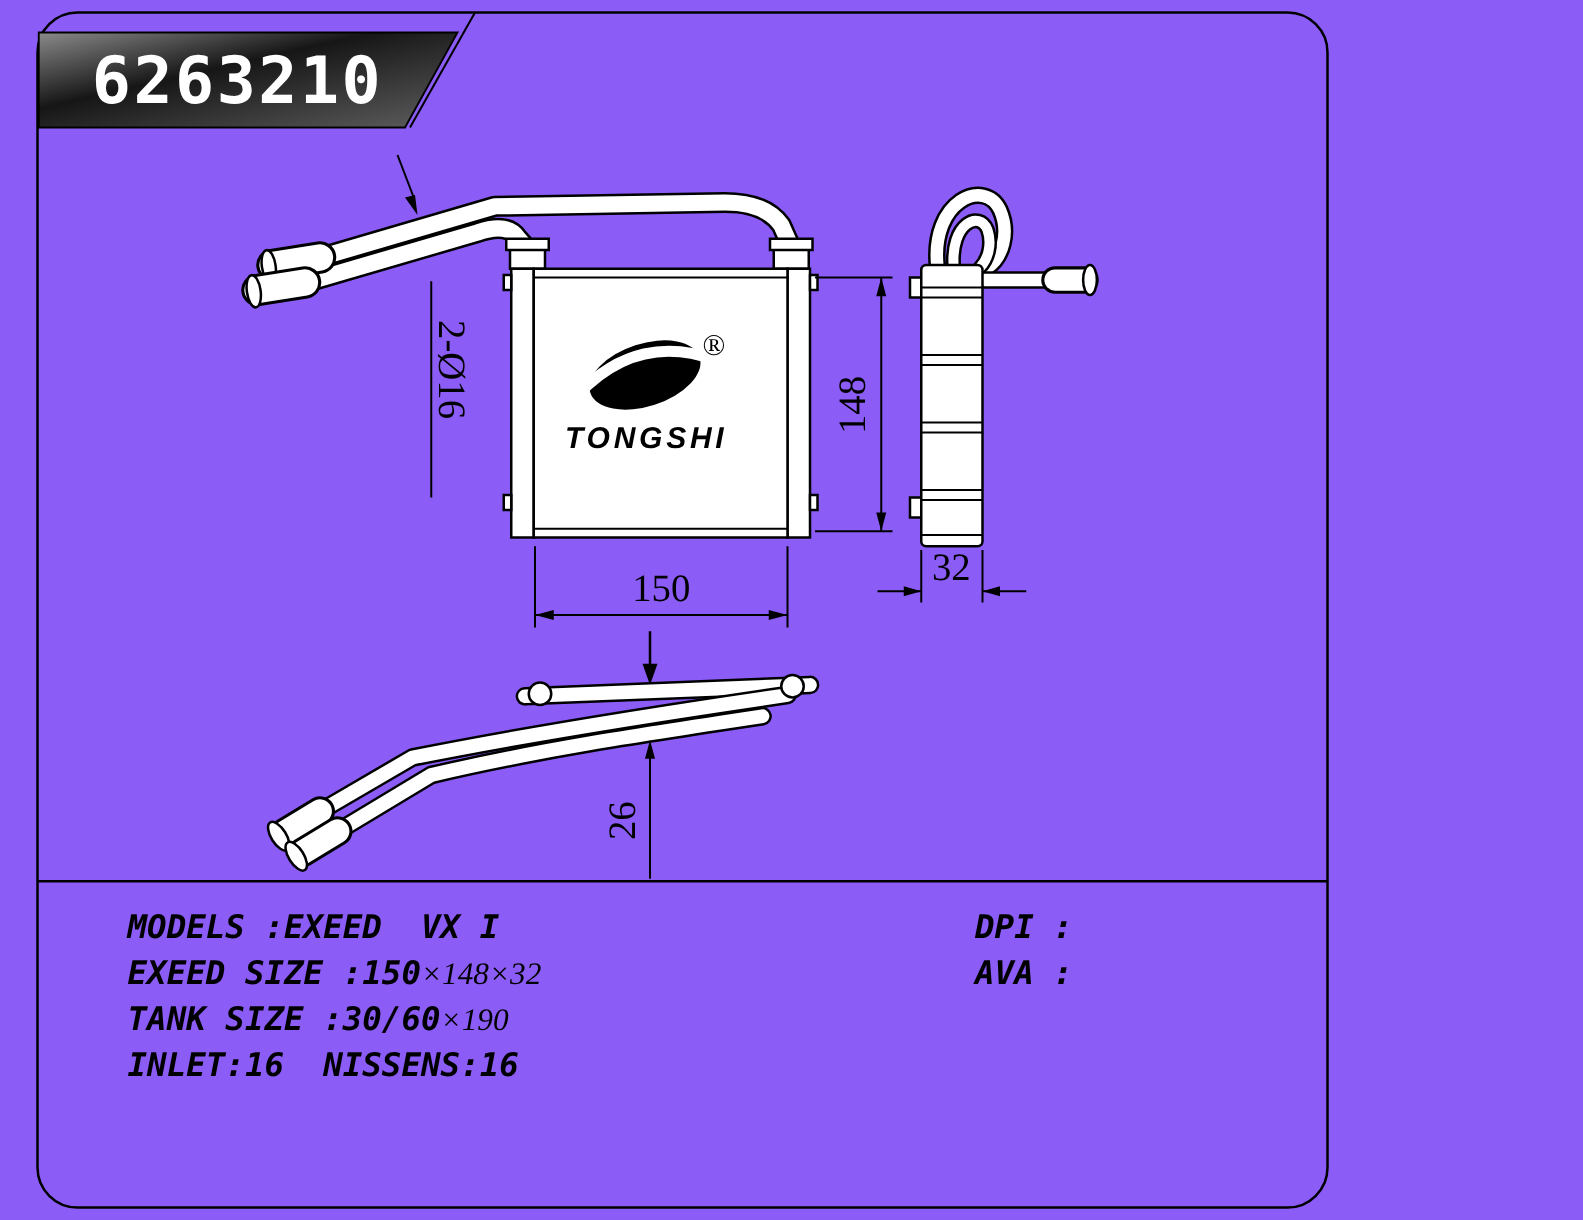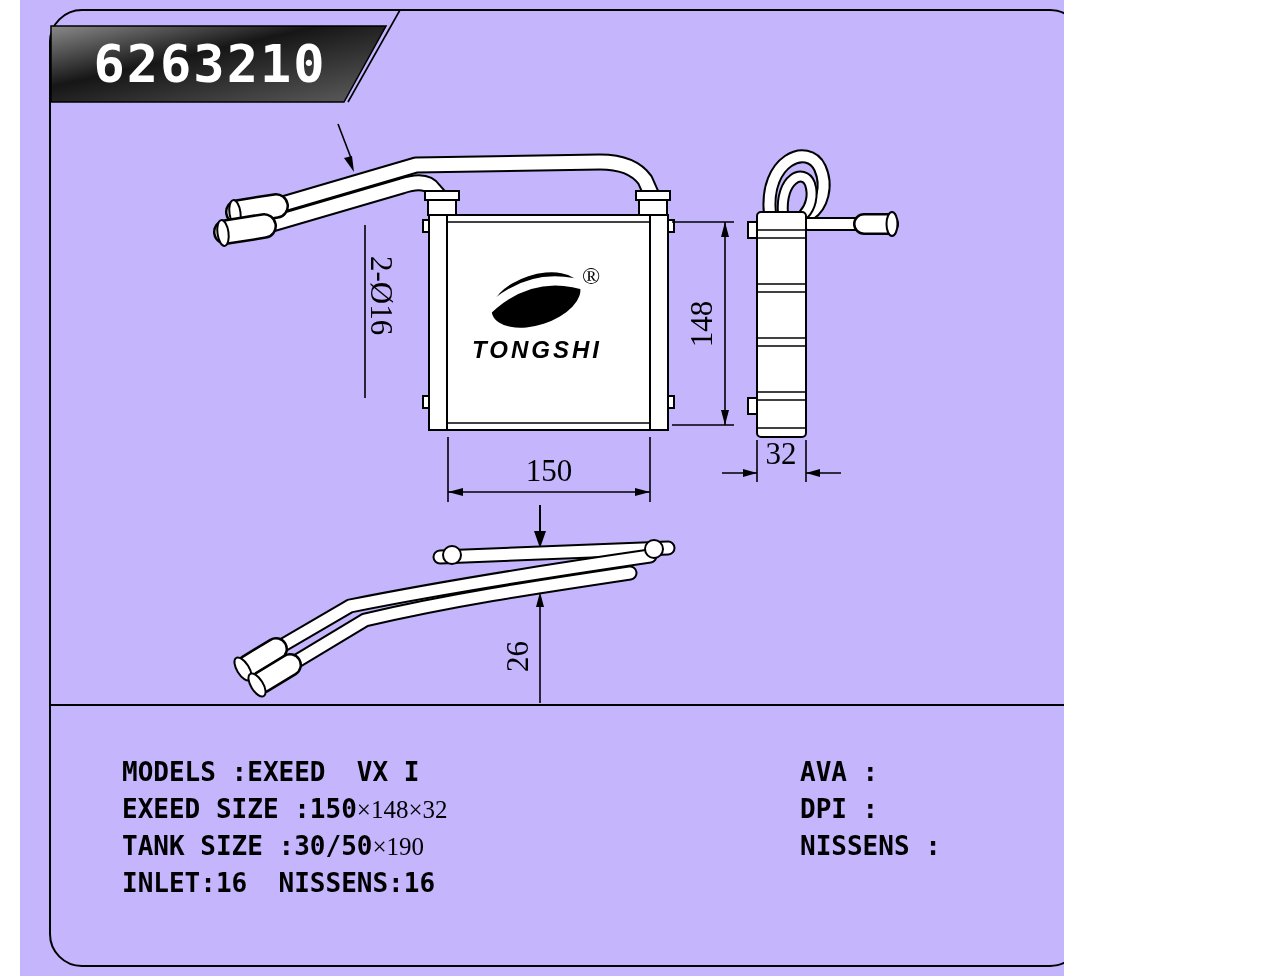--- a/index.html
+++ b/index.html
@@ -1,37 +1,37 @@
 <!DOCTYPE html>
 <html><head>
 <meta charset="utf-8">
 <style>
   html,body{margin:0;padding:0;background:#ffffff;}
-  .stage{position:relative;width:1044px;height:976px;background:#c4b5fd;overflow:hidden;
-         font-family:"Liberation Sans",sans-serif;margin-left:20px;}
+  .stage{position:relative;width:1266px;height:976px;background:#8b5cf6;overflow:hidden;
+         font-family:"Liberation Sans",sans-serif;}
   svg{position:absolute;left:0;top:0;}
 
   
   .ln{stroke:#000;stroke-width:2;fill:none;}
   .thin{stroke:#000;stroke-width:1.6;fill:none;}
   .wh{fill:#fff;stroke:#000;stroke-width:2;}
   .blk{fill:#000;stroke:none;}
   .tube-o{stroke:#000;fill:none;stroke-linejoin:round;stroke-linecap:round;}
   .tube-i{stroke:#fff;fill:none;stroke-linejoin:round;stroke-linecap:round;}
 
   text.dim{font-family:"Liberation Serif",serif;font-size:31px;fill:#000;}
   text.badge-txt{font-family:"DejaVu Sans Mono",monospace;font-weight:bold;
                  font-size:52px;fill:#ffffff;letter-spacing:2px;}
   text.logo-txt{font-family:"Liberation Sans",sans-serif;font-weight:bold;
                 font-style:italic;font-size:24px;fill:#000;letter-spacing:3px;}
   text.reg{font-family:"Liberation Serif",serif;font-size:24px;fill:#000;}
 
   
   .specs{position:absolute;left:30px;top:706px;width:1032px;height:260px;}
-  .spec-col{position:absolute;top:48px;}
+  .spec-col{position:absolute;top:18px;font-style:italic;}
   .spec-col.left{left:72px;}
   .spec-col.right{left:750px;}
   .spec-row{font-family:"DejaVu Sans Mono",monospace;font-weight:bold;
             font-size:26px;color:#000;line-height:37px;height:37px;white-space:pre;}
   .serif-part{font-family:"Liberation Serif",serif;font-weight:normal;font-size:25px;}
 </style>
 </head>
 <body>
 
 <div class="stage">
@@ -194,23 +194,22 @@
     <line x1="520" y1="598" x2="520" y2="703" class="thin"></line>
     <polygon class="blk" points="520,592 516,607 524,607"></polygon>
     <text class="dim" transform="translate(508,672) rotate(-90)">26</text>
   </g>
 </svg>
 
   <div class="specs">
     <div class="spec-col left">
       <div class="spec-row"><span>MODELS :EXEED  VX I</span><span class="serif-part"></span></div>
       <div class="spec-row"><span>EXEED SIZE :150</span><span class="serif-part">×148×32</span></div>
-      <div class="spec-row"><span>TANK SIZE :30/50</span><span class="serif-part">×190</span></div>
+      <div class="spec-row"><span>TANK SIZE :30/60</span><span class="serif-part">×190</span></div>
       <div class="spec-row"><span>INLET:16  NISSENS:16</span><span class="serif-part"></span></div>
     </div>
     <div class="spec-col right">
+      <div class="spec-row"><span>DPI : </span><span class="serif-part"></span></div>
       <div class="spec-row"><span>AVA : </span><span class="serif-part"></span></div>
-      <div class="spec-row"><span>DPI : </span><span class="serif-part"></span></div>
-      <div class="spec-row"><span>NISSENS : </span><span class="serif-part"></span></div>
     </div>
   </div>
 
 </div>
 
 </body></html>

